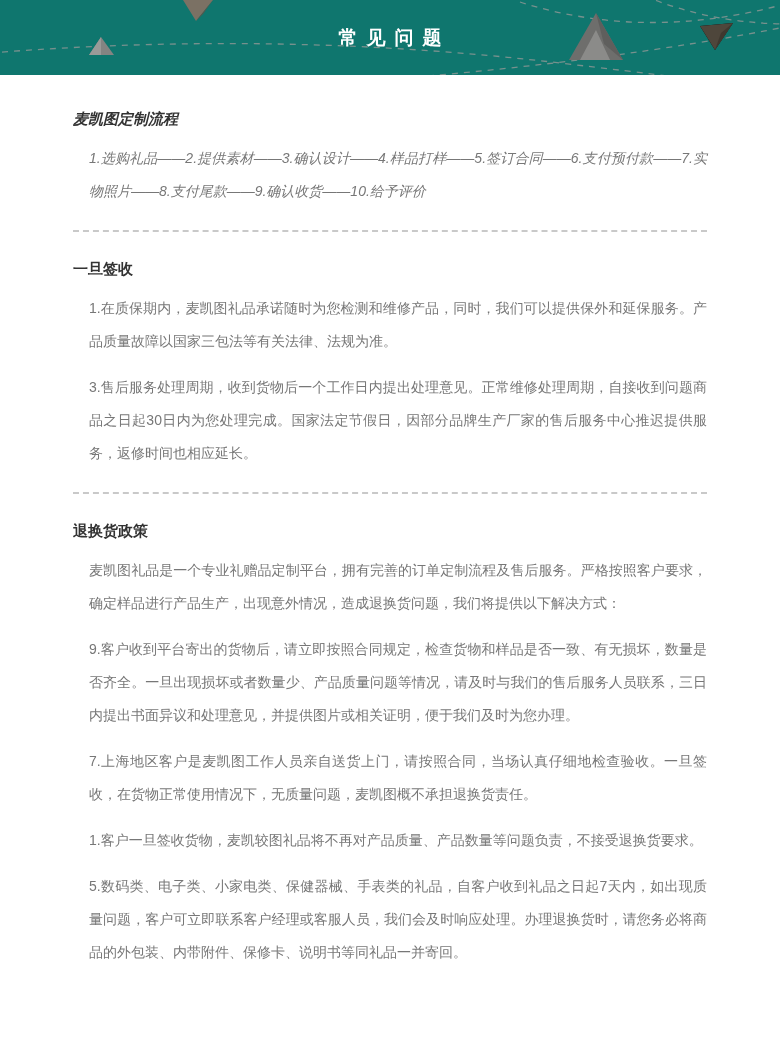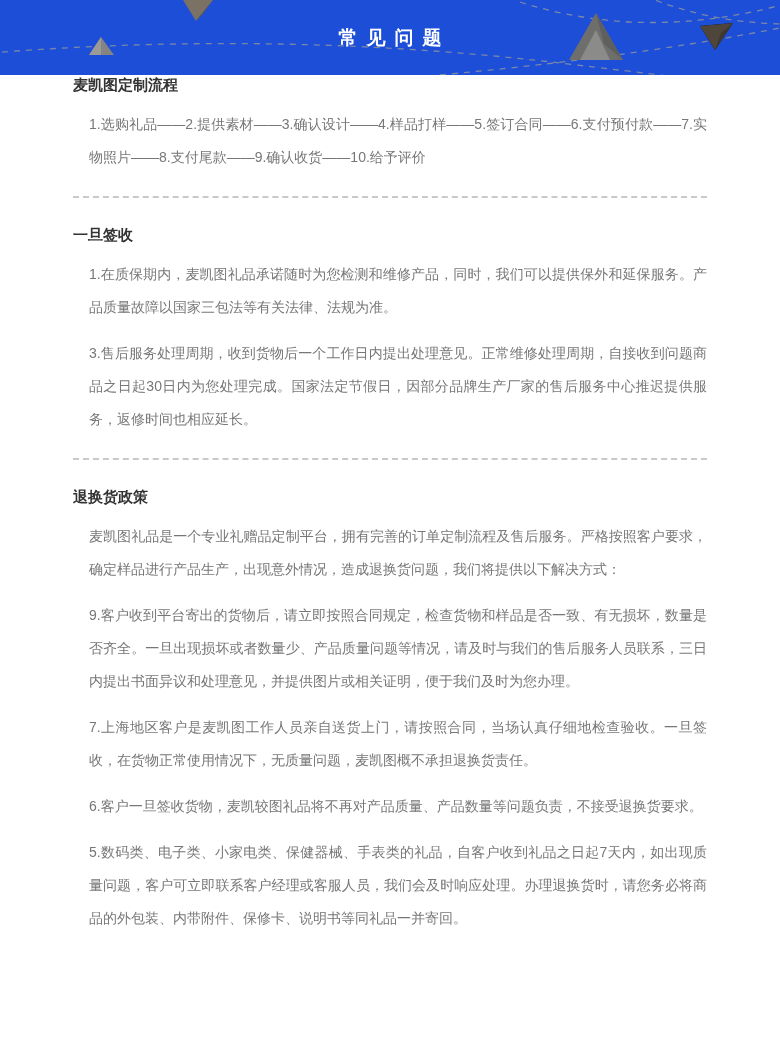--- a/index.html
+++ b/index.html
@@ -1,37 +1,37 @@
 <!DOCTYPE html>
 <html><head>
 <meta charset="utf-8">
 <style>
   html,body{margin:0;padding:0;background:#fff;}
   body{font-family:"Liberation Sans","DejaVu Sans",sans-serif;}
   .page{position:relative;width:780px;height:1050px;background:#fff;overflow:hidden;margin:0 auto;}
 
   
-  .banner{position:relative;width:780px;height:75px;background:#1d4ed8;overflow:hidden;}
+  .banner{position:relative;width:780px;height:75px;background:#0f766e;overflow:hidden;}
   .banner svg.deco{position:absolute;left:0;top:0;}
   .banner h1{
     position:absolute;left:0;top:0;width:100%;height:75px;margin:0;
     display:flex;align-items:center;justify-content:center;
     color:#ffffff;font-size:19px;font-weight:bold;letter-spacing:9px;text-indent:9px;
   }
 
   
   .content{width:634px;margin:0 73px;}
   .section{margin:0;}
   .section h2{
     margin:0;padding:0;font-size:15px;font-weight:bold;color:#333333;line-height:20px;
   }
   .section p{
     margin:13px 0 0 16px;font-size:14px;color:#777777;line-height:33px;text-align:justify;
   }
-  .sec-process{}
+  .sec-process{padding-top:34px;font-style:italic;}
   .sec-aftersales{padding-top:27px;}
   .sec-returns{padding-top:27px;}
   .divider{
     border:none;border-top:2px dashed #c9c9c9;height:0;margin:22px 0 0 0;
   }
 </style>
 </head>
 <body>
 
 <div class="page">
@@ -81,18 +81,18 @@
       <p>1.在质保期内，麦凯图礼品承诺随时为您检测和维修产品，同时，我们可以提供保外和延保服务。产品质量故障以国家三包法等有关法律、法规为准。</p>
       <p>3.售后服务处理周期，收到货物后一个工作日内提出处理意见。正常维修处理周期，自接收到问题商品之日起30日内为您处理完成。国家法定节假日，因部分品牌生产厂家的售后服务中心推迟提供服务，返修时间也相应延长。</p>
     </div>
     <hr class="divider">
 
     <div class="section sec-returns">
       <h2>退换货政策</h2>
       <p>麦凯图礼品是一个专业礼赠品定制平台，拥有完善的订单定制流程及售后服务。严格按照客户要求，确定样品进行产品生产，出现意外情况，造成退换货问题，我们将提供以下解决方式：</p>
       <p>9.客户收到平台寄出的货物后，请立即按照合同规定，检查货物和样品是否一致、有无损坏，数量是否齐全。一旦出现损坏或者数量少、产品质量问题等情况，请及时与我们的售后服务人员联系，三日内提出书面异议和处理意见，并提供图片或相关证明，便于我们及时为您办理。</p>
       <p>7.上海地区客户是麦凯图工作人员亲自送货上门，请按照合同，当场认真仔细地检查验收。一旦签收，在货物正常使用情况下，无质量问题，麦凯图概不承担退换货责任。</p>
-      <p>6.客户一旦签收货物，麦凯较图礼品将不再对产品质量、产品数量等问题负责，不接受退换货要求。</p>
+      <p>1.客户一旦签收货物，麦凯较图礼品将不再对产品质量、产品数量等问题负责，不接受退换货要求。</p>
       <p>5.数码类、电子类、小家电类、保健器械、手表类的礼品，自客户收到礼品之日起7天内，如出现质量问题，客户可立即联系客户经理或客服人员，我们会及时响应处理。办理退换货时，请您务必将商品的外包装、内带附件、保修卡、说明书等同礼品一并寄回。</p>
     </div>
 
   </div>
 </div>
 
 </body></html>

